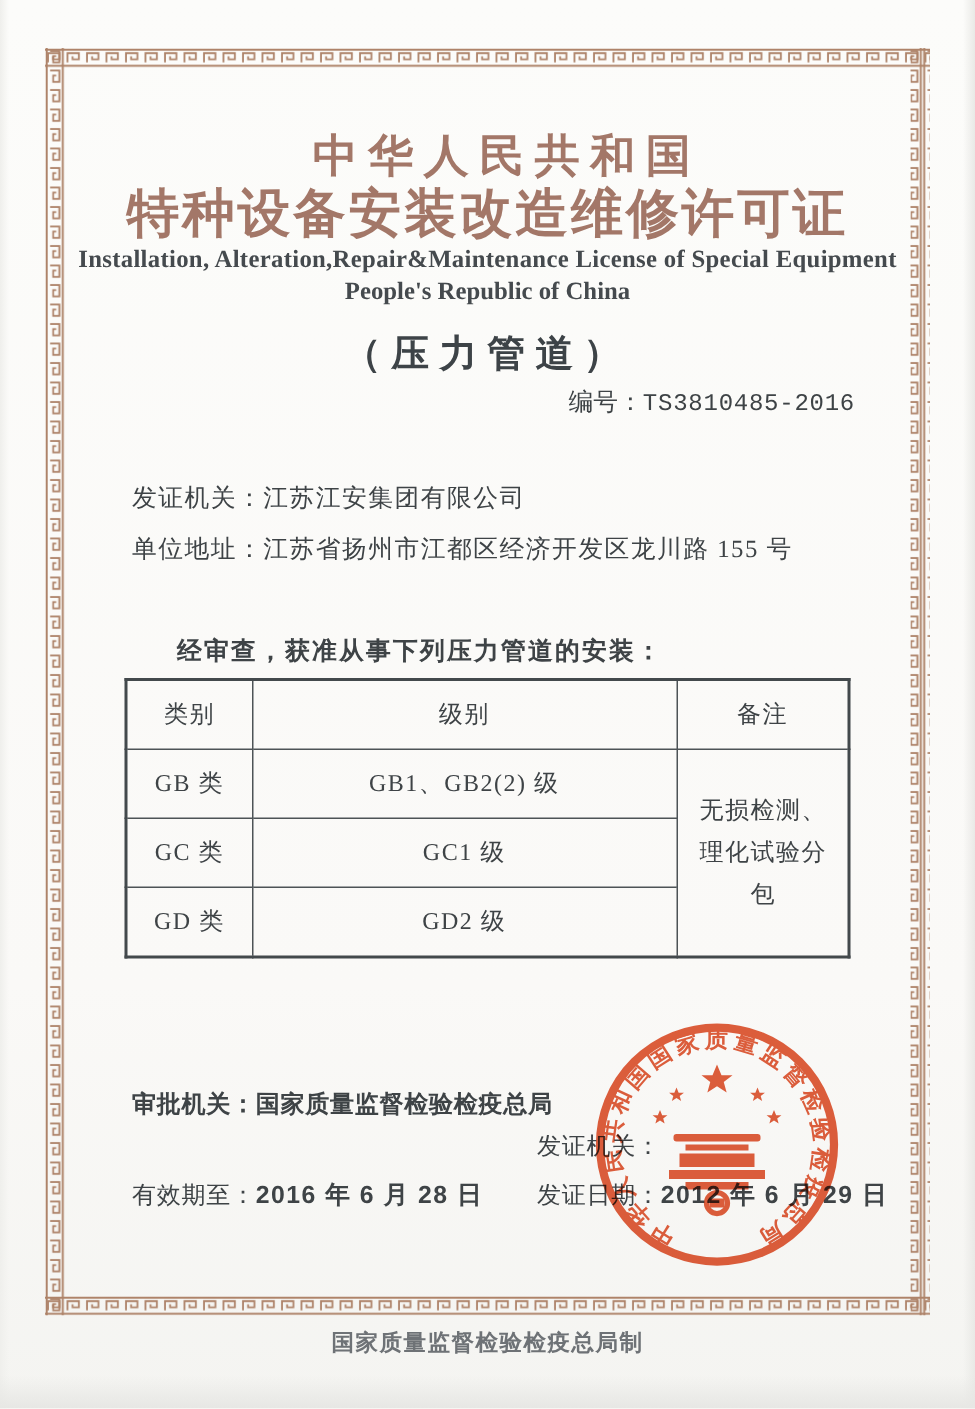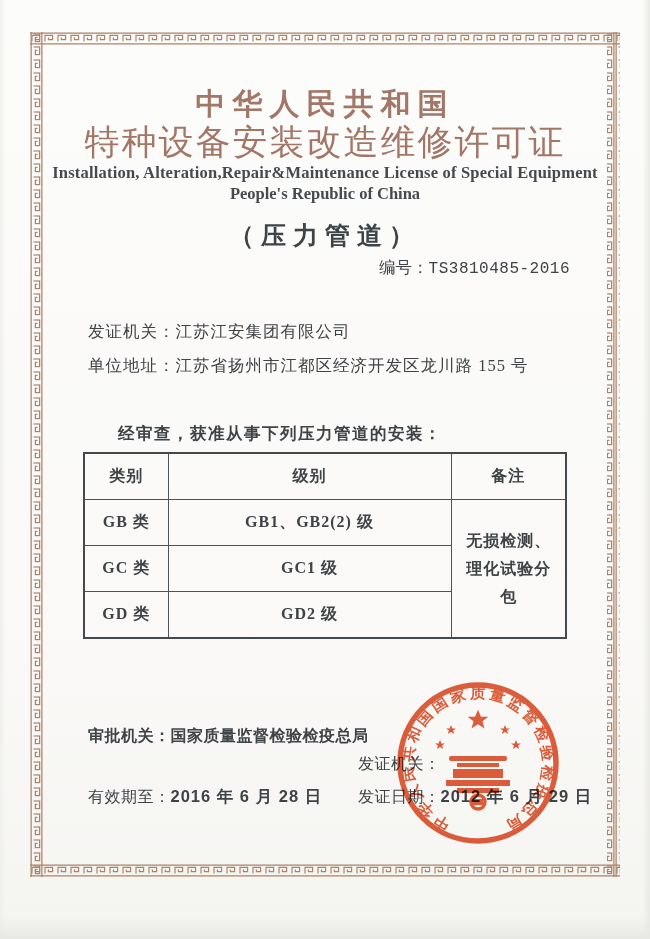--- a/index.html
+++ b/index.html
@@ -27,25 +27,25 @@
   .badge{
     position:absolute;left:508px;top:56px;width:72px;height:31px;
     border:2.5px solid #3c4549;display:flex;align-items:center;justify-content:center;
     font-family:"Liberation Sans",sans-serif;font-weight:700;font-size:21px;color:#39424a;
     letter-spacing:10px;text-indent:10px;background:rgba(250,250,248,.6);
   }
 
   .title1{
     position:absolute;left:30px;width:590px;top:84px;text-align:center;
     font-family:"Liberation Sans",sans-serif;font-weight:700;
-    font-size:30px;letter-spacing:7px;color:#a37768;
+    font-size:30px;letter-spacing:7px;color:#a37768;padding-left:13px;
   }
   .title2{
     position:absolute;left:30px;width:590px;top:119px;text-align:center;
-    font-family:"Liberation Sans",sans-serif;font-weight:400;
+    font-family:"Liberation Sans",sans-serif;font-weight:700;
     font-size:35px;letter-spacing:2px;color:#a37768;
   }
   .en1{
     position:absolute;left:30px;width:590px;top:163px;text-align:center;
     font-weight:700;font-size:16.5px;color:#454a4e;letter-spacing:.2px;
   }
   .en2{
     position:absolute;left:30px;width:590px;top:184px;text-align:center;
     font-weight:700;font-size:16.5px;color:#454a4e;
   }
@@ -63,21 +63,21 @@
   .l-name{left:88px;top:321px;}
   .l-addr{left:88px;top:355px;}
   .l-intro{left:118px;top:423px;letter-spacing:1.5px;font-weight:bold;}
 
   table.scope{
     position:absolute;left:83px;top:452px;width:482px;
     border-collapse:collapse;table-layout:fixed;
     font-size:16px;color:#3e4346;
   }
   table.scope th,table.scope td{
-    border:1.5px solid #4d5356;text-align:center;font-weight:700;
+    border:1.5px solid #4d5356;text-align:center;font-weight:400;
     letter-spacing:1px;padding:12px;
   }
   table.scope{border:2.5px solid #43494c;}
   table.scope tr.hdr{height:46px;}
   table.scope tr.r{height:42px;}
   td.remark{
     text-align:right;padding-left:13px !important;line-height:1.75;
     font-size:16px;letter-spacing:1px;
   }
 
@@ -208,17 +208,18 @@
       <rect x="74" y="95" width="42" height="4"></rect>
       <rect x="70" y="101" width="50" height="9"></rect>
       <rect x="63" y="112" width="64" height="6"></rect>
       <rect x="74" y="120" width="42" height="5"></rect>
 
       <circle cx="95" cy="134" r="7" fill="none" stroke="#df512c" stroke-width="3.5"></circle>
       <rect x="90" y="131" width="10" height="6"></rect>
     </g>
   </svg>
 
+  <div class="made-by">国家质量监督检验检疫总局制</div>
 
   <div class="scan-left"></div>
   <div class="scan-right"></div>
   <div class="scan-bottom"></div>
 </div>
 
 </body></html>

